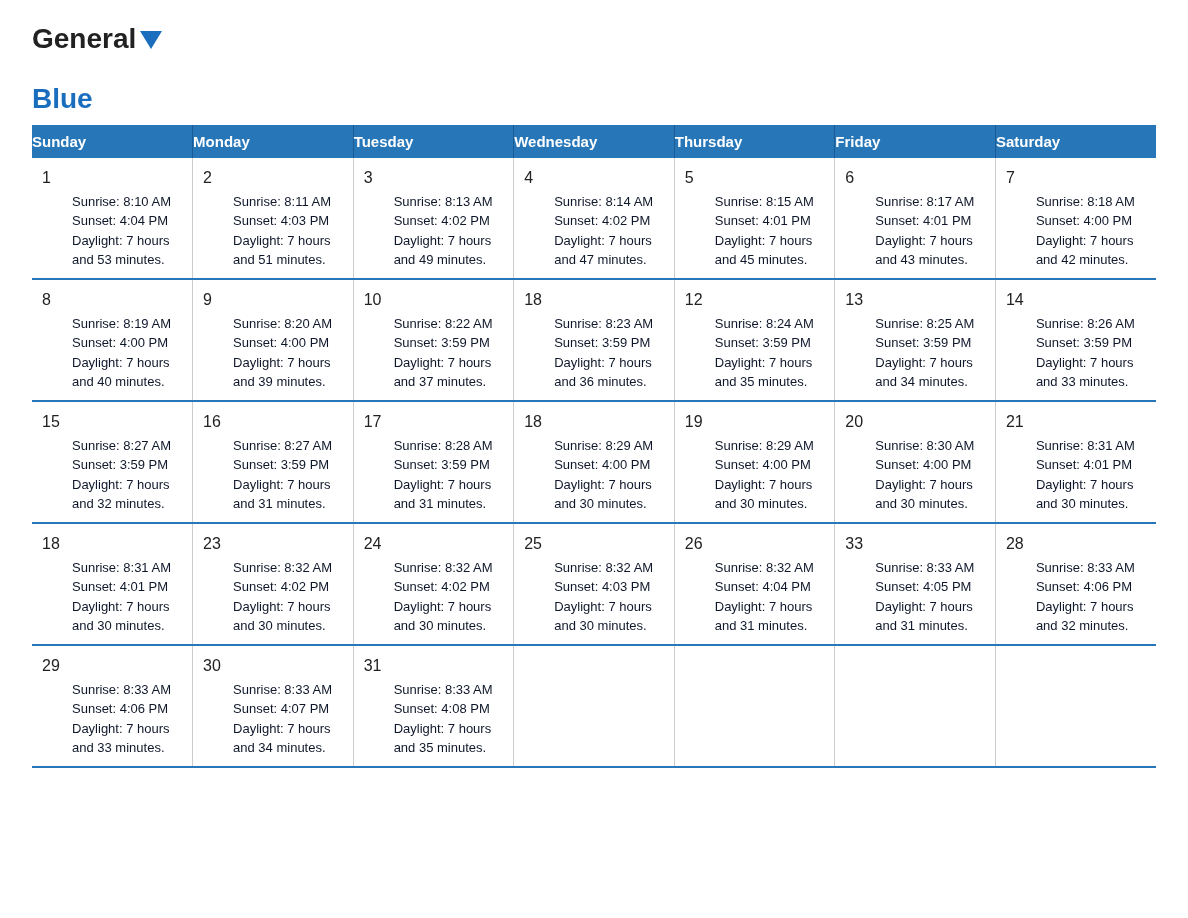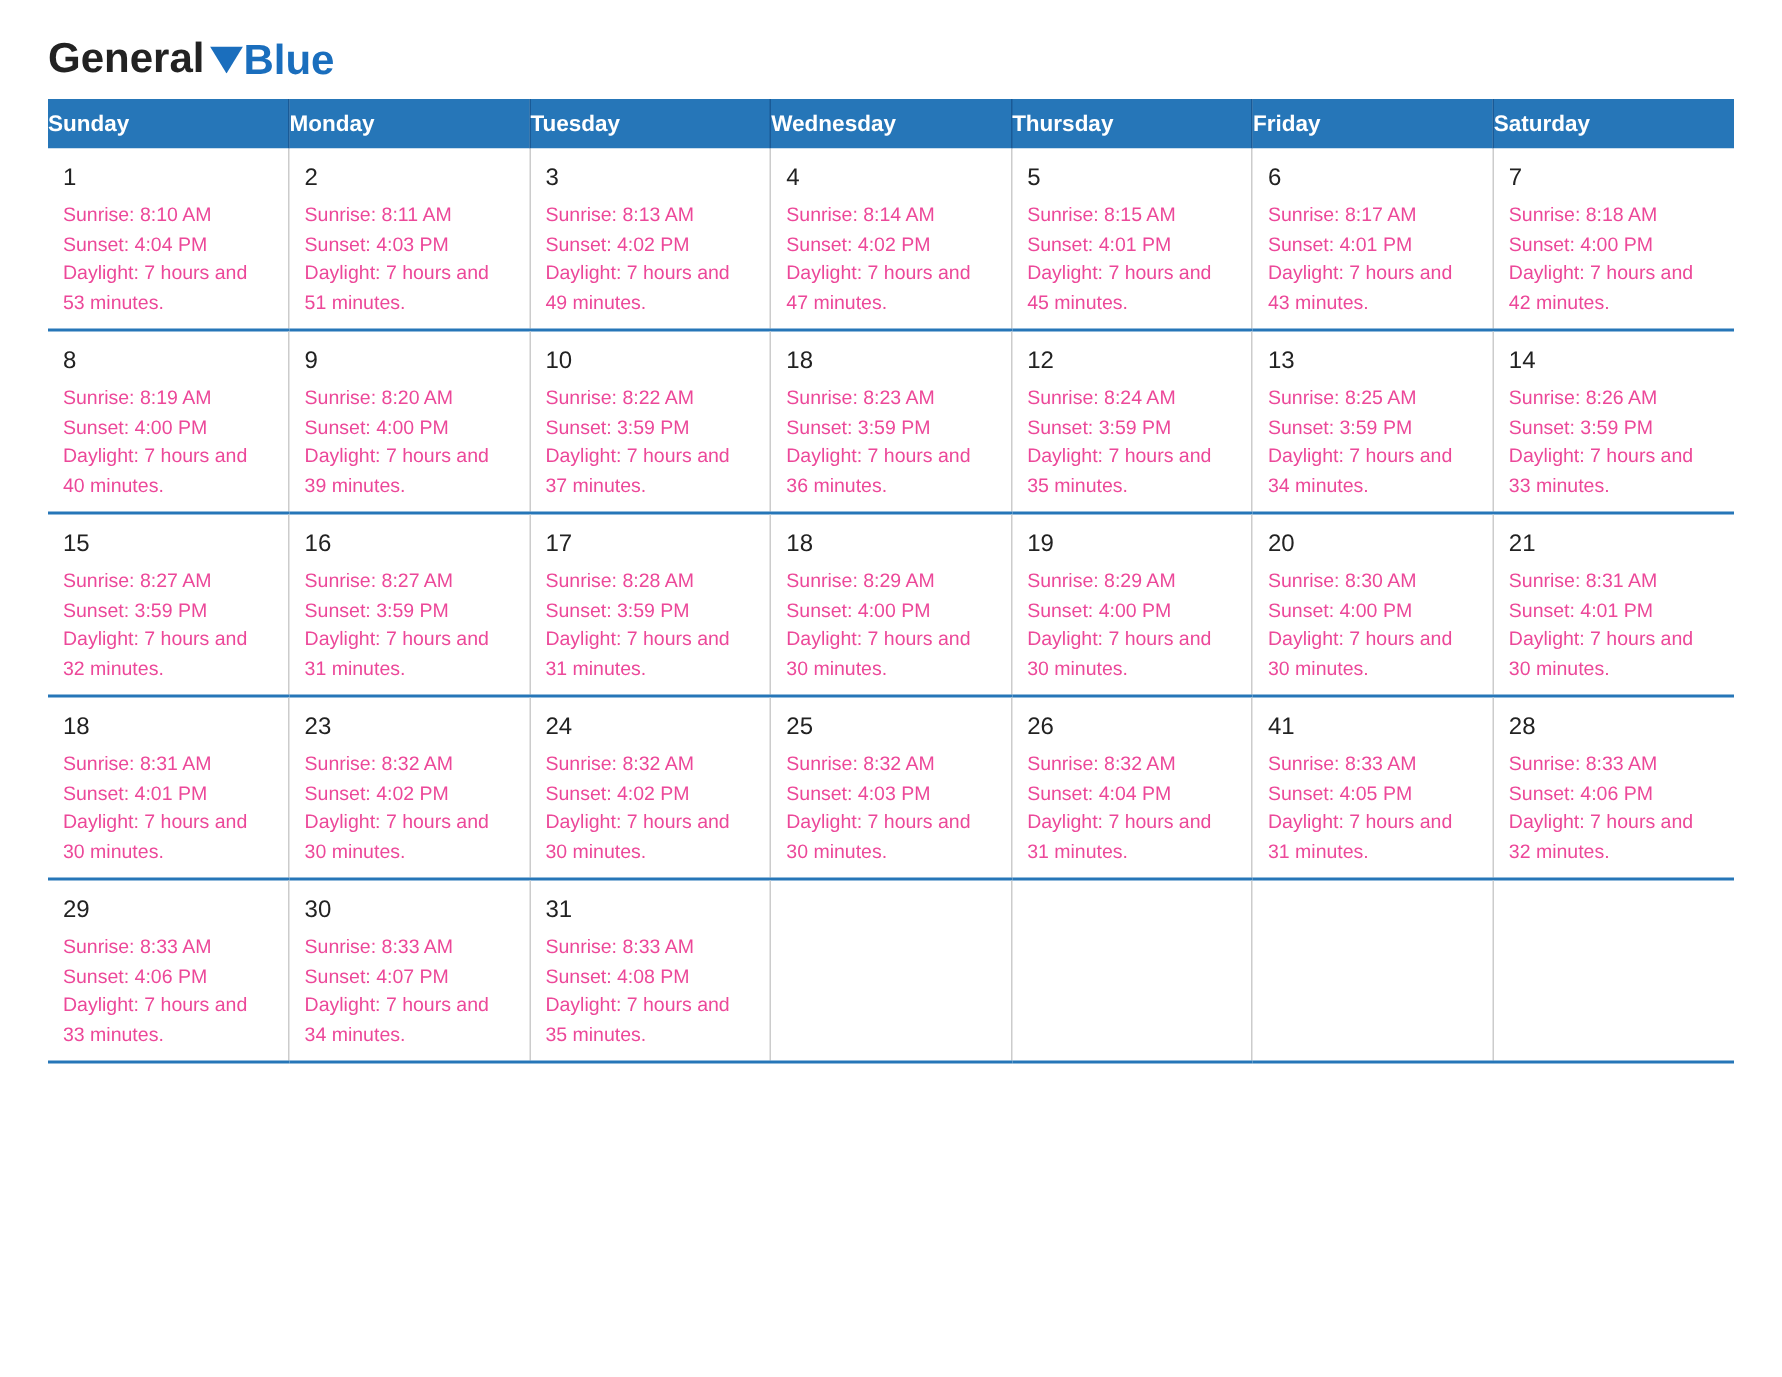--- a/index.html
+++ b/index.html
@@ -12,22 +12,23 @@
       padding: 24px 32px 32px 32px;
     }
     .header-row {
       display: flex;
       justify-content: space-between;
       align-items: flex-start;
       margin-bottom: 8px;
     }
     .logo {
       display: flex;
-      flex-direction: row;
+      flex-direction: column;
       align-items: flex-start;
+      gap: 28px;
     }
     .logo-text {
       font-size: 28px;
       font-weight: bold;
       color: #222;
       line-height: 1.1;
     }
     .logo-line2 { color: #1a6ebd; font-size: 28px; font-weight: bold; }
     .title-block { text-align: right; }
     .month-title {
@@ -69,21 +70,22 @@
     }
     tbody tr td:last-child { border-right: none; }
     .day-num {
       font-size: 16px;
       font-weight: 500;
       margin-bottom: 2px;
       display: block;
     }
     .day-info {
       font-size: 13px;
-      color: #ec4899;
+      color: #0f172a;
+      margin-left: 30px;
     }
   </style>
 </head>
 <body>
 
 <div class="header-row">
   <div class="logo">
     <div style="display:flex;align-items:center;gap:0;">
       <span class="logo-text">General</span>
       <span style="display:inline-block;margin-left:4px;vertical-align:top;margin-top:6px;">
@@ -214,21 +216,21 @@
         </td>
         <td>
           <span class="day-num">25</span>
           <div class="day-info">Sunrise: 8:32 AM<br>Sunset: 4:03 PM<br>Daylight: 7 hours and 30 minutes.</div>
         </td>
         <td>
           <span class="day-num">26</span>
           <div class="day-info">Sunrise: 8:32 AM<br>Sunset: 4:04 PM<br>Daylight: 7 hours and 31 minutes.</div>
         </td>
         <td>
-          <span class="day-num">41</span>
+          <span class="day-num">33</span>
           <div class="day-info">Sunrise: 8:33 AM<br>Sunset: 4:05 PM<br>Daylight: 7 hours and 31 minutes.</div>
         </td>
         <td>
           <span class="day-num">28</span>
           <div class="day-info">Sunrise: 8:33 AM<br>Sunset: 4:06 PM<br>Daylight: 7 hours and 32 minutes.</div>
         </td>
       </tr>
       <tr>
         <td>
           <span class="day-num">29</span>

